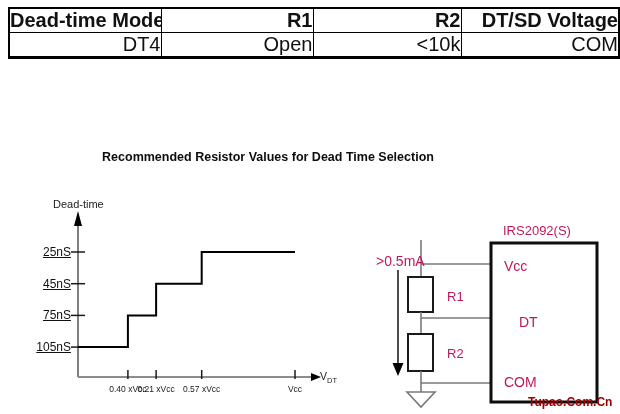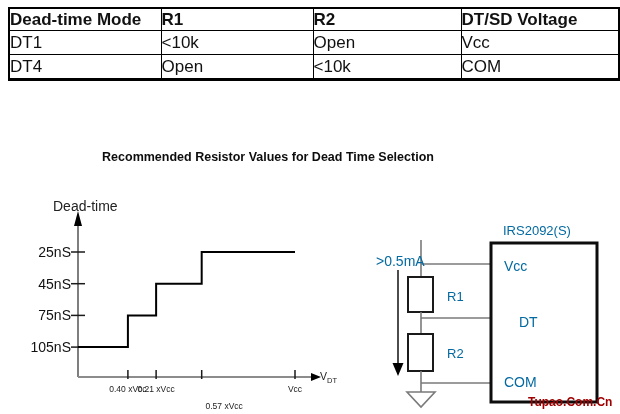--- a/index.html
+++ b/index.html
@@ -2,47 +2,47 @@
 <html><head>
 <meta charset="utf-8">
 <style>
   html,body{margin:0;padding:0;background:#e8e8e8;}
   .page{position:relative;width:620px;height:414px;background:#fff;
         font-family:"Liberation Sans",sans-serif;color:#111;overflow:hidden;}
 
   
   .dt-table{position:absolute;left:8px;top:7px;width:610px;border-collapse:collapse;
             table-layout:fixed;border:2px solid #000;border-bottom-width:3px;}
-  .dt-table th,.dt-table td{border:1px solid #000;text-align:left;vertical-align:middle;
-            font-size:17px;padding:0;white-space:nowrap;overflow:hidden;}
+  .dt-table th,.dt-table td{border:1px solid #000;text-align:right;vertical-align:middle;
+            font-size:20px;padding:0;white-space:nowrap;overflow:hidden;}
   .dt-table th{font-weight:bold;height:21px;}
   .dt-table td{height:23px;font-weight:normal;}
 
   
   .caption{position:absolute;top:150px;left:0;width:536px;text-align:center;
            font-weight:bold;font-size:12.5px;color:#0d0d0d;}
 
   
   #chart-area{position:absolute;left:0;top:190px;width:360px;height:224px;}
   #chart-svg{position:absolute;left:0;top:0;}
-  .y-title{position:absolute;left:53px;top:8px;font-size:14px;color:#222;white-space:nowrap;}
+  .y-title{position:absolute;left:53px;top:8px;font-size:11px;color:#222;white-space:nowrap;}
   .x-title{position:absolute;left:320px;top:180px;font-size:10.5px;color:#222;white-space:nowrap;}
   .x-title sub{font-size:7.5px;}
   .tick-x{position:absolute;font-size:8.5px;color:#222;white-space:nowrap;transform:translateX(-50%);}
-  .tick-y{position:absolute;font-size:14px;color:#111;white-space:nowrap;transform:translate(-100%,-50%);}
+  .tick-y{position:absolute;font-size:12px;color:#111;white-space:nowrap;transform:translate(-100%,-50%);text-decoration:underline;}
 
   
   #circuit-area{position:absolute;left:360px;top:190px;width:260px;height:224px;}
   #circuit-svg{position:absolute;left:0;top:0;}
   .wire{stroke:#7a7a7a;stroke-width:1.6;}
   .res{fill:#fff;stroke:#1a1a1a;stroke-width:2;}
   .gnd{fill:#fff;stroke:#7a7a7a;stroke-width:1.6;}
   .chip{fill:none;stroke:#0d0d0d;stroke-width:3;}
   .arrowline{stroke:#000;stroke-width:1.4;}
-  .clabel{position:absolute;color:#0369a1;white-space:nowrap;}
+  .clabel{position:absolute;color:#be185d;white-space:nowrap;}
   .c-note{left:16px;top:63px;font-size:14px;}
   .c-r1{left:87px;top:99px;font-size:13px;}
   .c-r2{left:87px;top:156px;font-size:13px;}
   .c-chip{left:143px;top:33px;font-size:13px;}
   .c-vcc{left:144px;top:68px;font-size:14px;}
   .c-dt{left:159px;top:124px;font-size:14px;}
   .c-com{left:144px;top:184px;font-size:14px;}
   .c-wm{left:168px;top:205px;font-size:12px;font-weight:bold;}
 </style>
 </head>
@@ -60,26 +60,20 @@
     <thead>
       <tr id="table-head-row">
           <th>Dead-time Mode</th>
           <th>R1</th>
           <th>R2</th>
           <th>DT/SD Voltage</th>
         </tr>
     </thead>
     <tbody id="table-body">
         <tr>
-          <td>DT1</td>
-          <td>&lt;10k</td>
-          <td>Open</td>
-          <td>Vcc</td>
-        </tr>
-        <tr>
           <td>DT4</td>
           <td>Open</td>
           <td>&lt;10k</td>
           <td>COM</td>
         </tr>
       </tbody>
   </table>
 
   <div class="caption">Recommended Resistor Values for Dead Time Selection</div>
 
@@ -96,21 +90,21 @@
         <line x1="71" y1="62" x2="85" y2="62" stroke="#1a1a1a" stroke-width="1.5"></line>
         <line x1="71" y1="93.7" x2="85" y2="93.7" stroke="#1a1a1a" stroke-width="1.5"></line>
         <line x1="71" y1="125.4" x2="85" y2="125.4" stroke="#1a1a1a" stroke-width="1.5"></line>
         <line x1="71" y1="157.1" x2="85" y2="157.1" stroke="#1a1a1a" stroke-width="1.5"></line>
         <path d="M 78 157.1 L 127.91 157.1 L 127.91 125.4 L 156.12 125.4 L 156.12 93.7 L 201.69 93.7 L 201.69 62 L 295 62" fill="none" stroke="#000" stroke-width="2"></path>
       </svg>
     <span class="y-title">Dead-time</span>
     <span class="x-title"><span>V</span><sub>DT</sub></span>
   <span class="tick-x" style="left: 127.91px; top: 194px;">0.40 xVcc</span>
       <span class="tick-x" style="left: 156.12px; top: 194px;">0.21 xVcc</span>
-      <span class="tick-x" style="left: 201.69px; top: 211px; padding-left: 45px;">0.57 xVcc</span>
+      <span class="tick-x" style="left: 201.69px; top: 194px;">0.57 xVcc</span>
       <span class="tick-x" style="left: 295px; top: 194px;">Vcc</span>
       <span class="tick-y" style="left: 71px; top: 62px;">25nS</span>
       <span class="tick-y" style="left: 71px; top: 93.7px;">45nS</span>
       <span class="tick-y" style="left: 71px; top: 125.4px;">75nS</span>
       <span class="tick-y" style="left: 71px; top: 157.1px;">105nS</span>
     </div>
 
   <div id="circuit-area">
     <svg id="circuit-svg" width="260" height="224">
       <line class="wire" x1="61" y1="50" x2="61" y2="87"></line>

